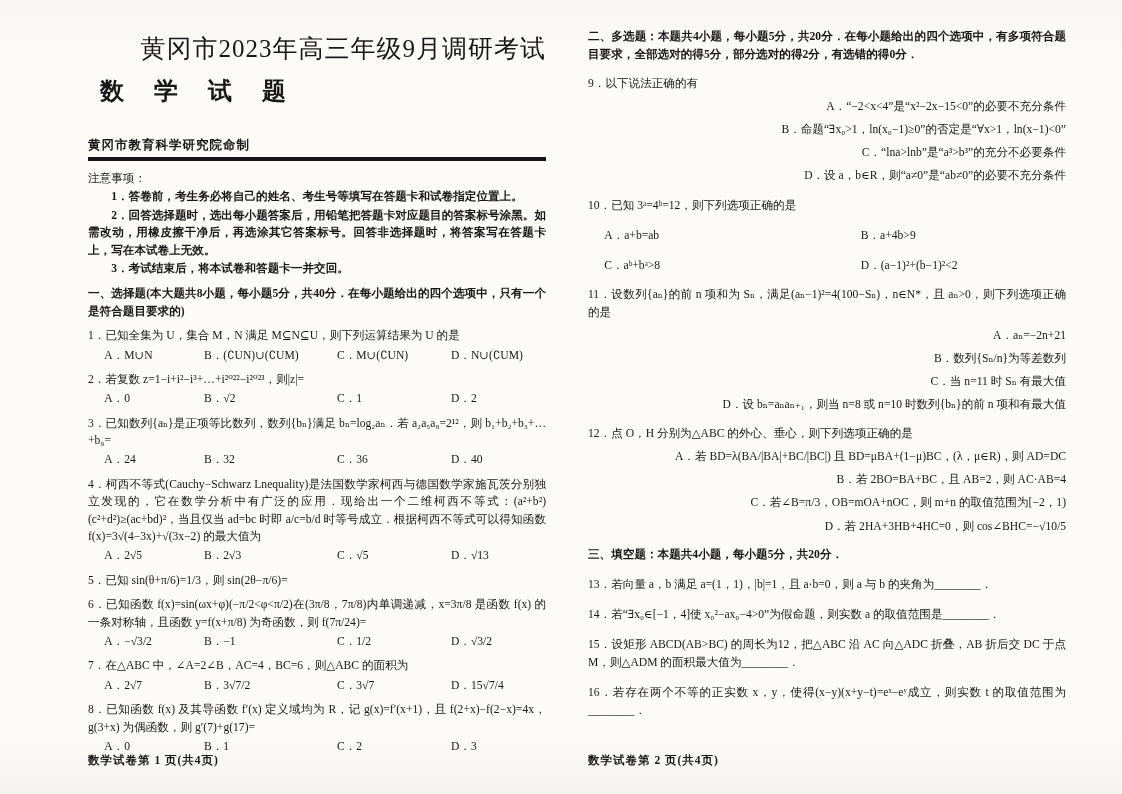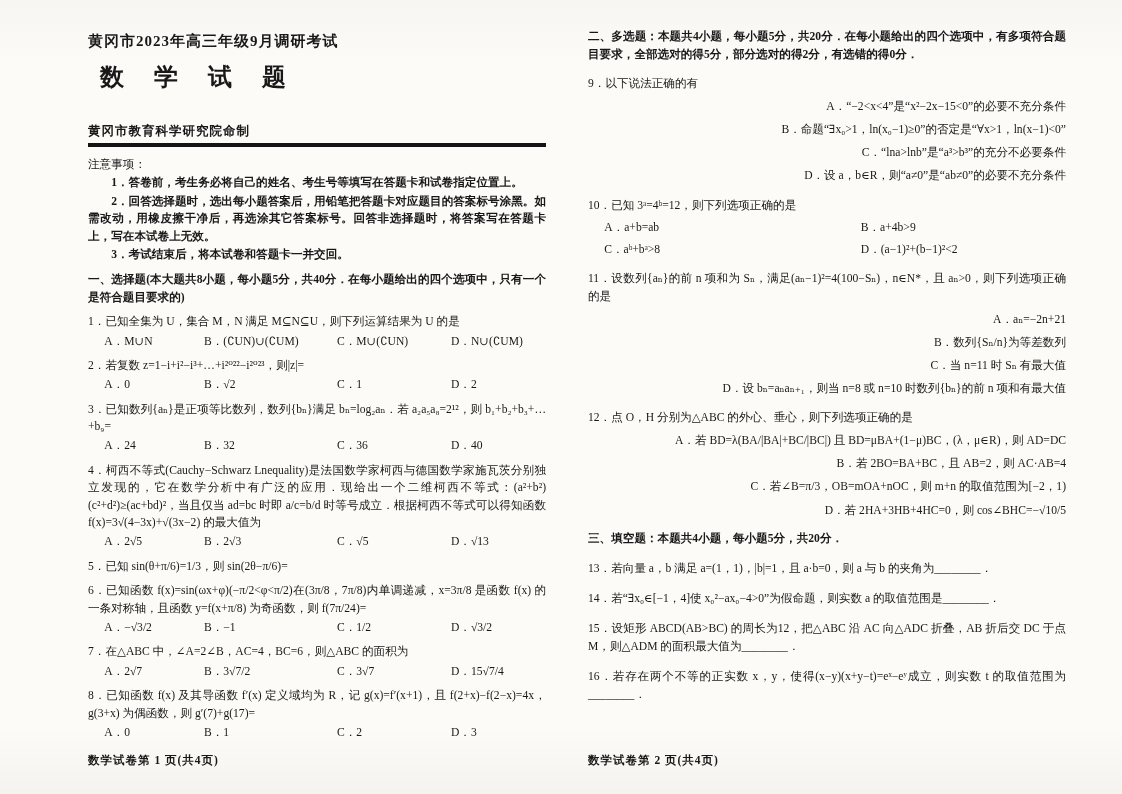--- a/index.html
+++ b/index.html
@@ -6,21 +6,21 @@
   body{background:#c9c8c5;font-family:"Liberation Serif","DejaVu Serif",serif}
   .sheet{
     position:relative;width:1122px;height:794px;margin:0 auto;
     background:linear-gradient(180deg,#f7f6f3 0%,#fcfbf8 8%,#fcfbf8 92%,#f4f3ef 100%);
     overflow:hidden;color:#181818;
   }
   .page{position:absolute;top:0;bottom:0}
   .page-left{left:88px;width:458px}
   .page-right{left:588px;width:478px}
 
-  .head-title{margin-top:32px;text-align:left;font-size:15px;font-weight:700;letter-spacing:1px}
+  .head-title{margin-top:32px;text-align:right;font-size:25px;font-weight:400;letter-spacing:1px}
   .head-subtitle{margin-top:10px;text-align:left;font-size:24px;font-weight:700;letter-spacing:12px;text-indent:12px}
   .head-issuer{margin-top:30px;font-size:12.5px;font-weight:700;letter-spacing:1px}
   .head-rule{height:4px;background:#141414;margin:3px 0 9px}
 
   .blocks{font-size:11.6px;line-height:1.5;text-align:justify}
   .blk{margin-top:4px}
   .blk-notice-title{font-weight:400;margin-top:2px}
   .blk-notice{font-weight:600;text-indent:2em;margin-top:1px}
   .blk-section{font-weight:700;margin-top:8px}
   .blk-stem{margin-top:7px}
@@ -29,21 +29,21 @@
   .opts-row{display:grid;margin-top:2px;padding-left:1.4em}
   .cols-4{grid-template-columns:1.05fr 1.4fr 1.2fr 1fr}
   .cols-2{grid-template-columns:1.25fr 1fr}
   .opt{white-space:nowrap}
   .opt-line{padding-left:1.4em;margin-top:2px;text-align:right}
 
   .page-right .blk-section{margin-top:10px}
   .page-right .blk-stem{margin-top:11px}
   .page-right .blk-fill{margin-top:12px}
   .page-right .opt-line{margin-top:5px}
-  .page-right .opts-row{margin-top:4px}
+  .page-right .opts-row{margin-top:12px}
   .page-right .blocks{line-height:1.56}
 
   .page-footer{
     position:absolute;bottom:26px;left:0;right:0;text-align:left;
     font-size:11.5px;font-weight:600;letter-spacing:1px;
   }
 </style>
 </head>
 <body>
 

